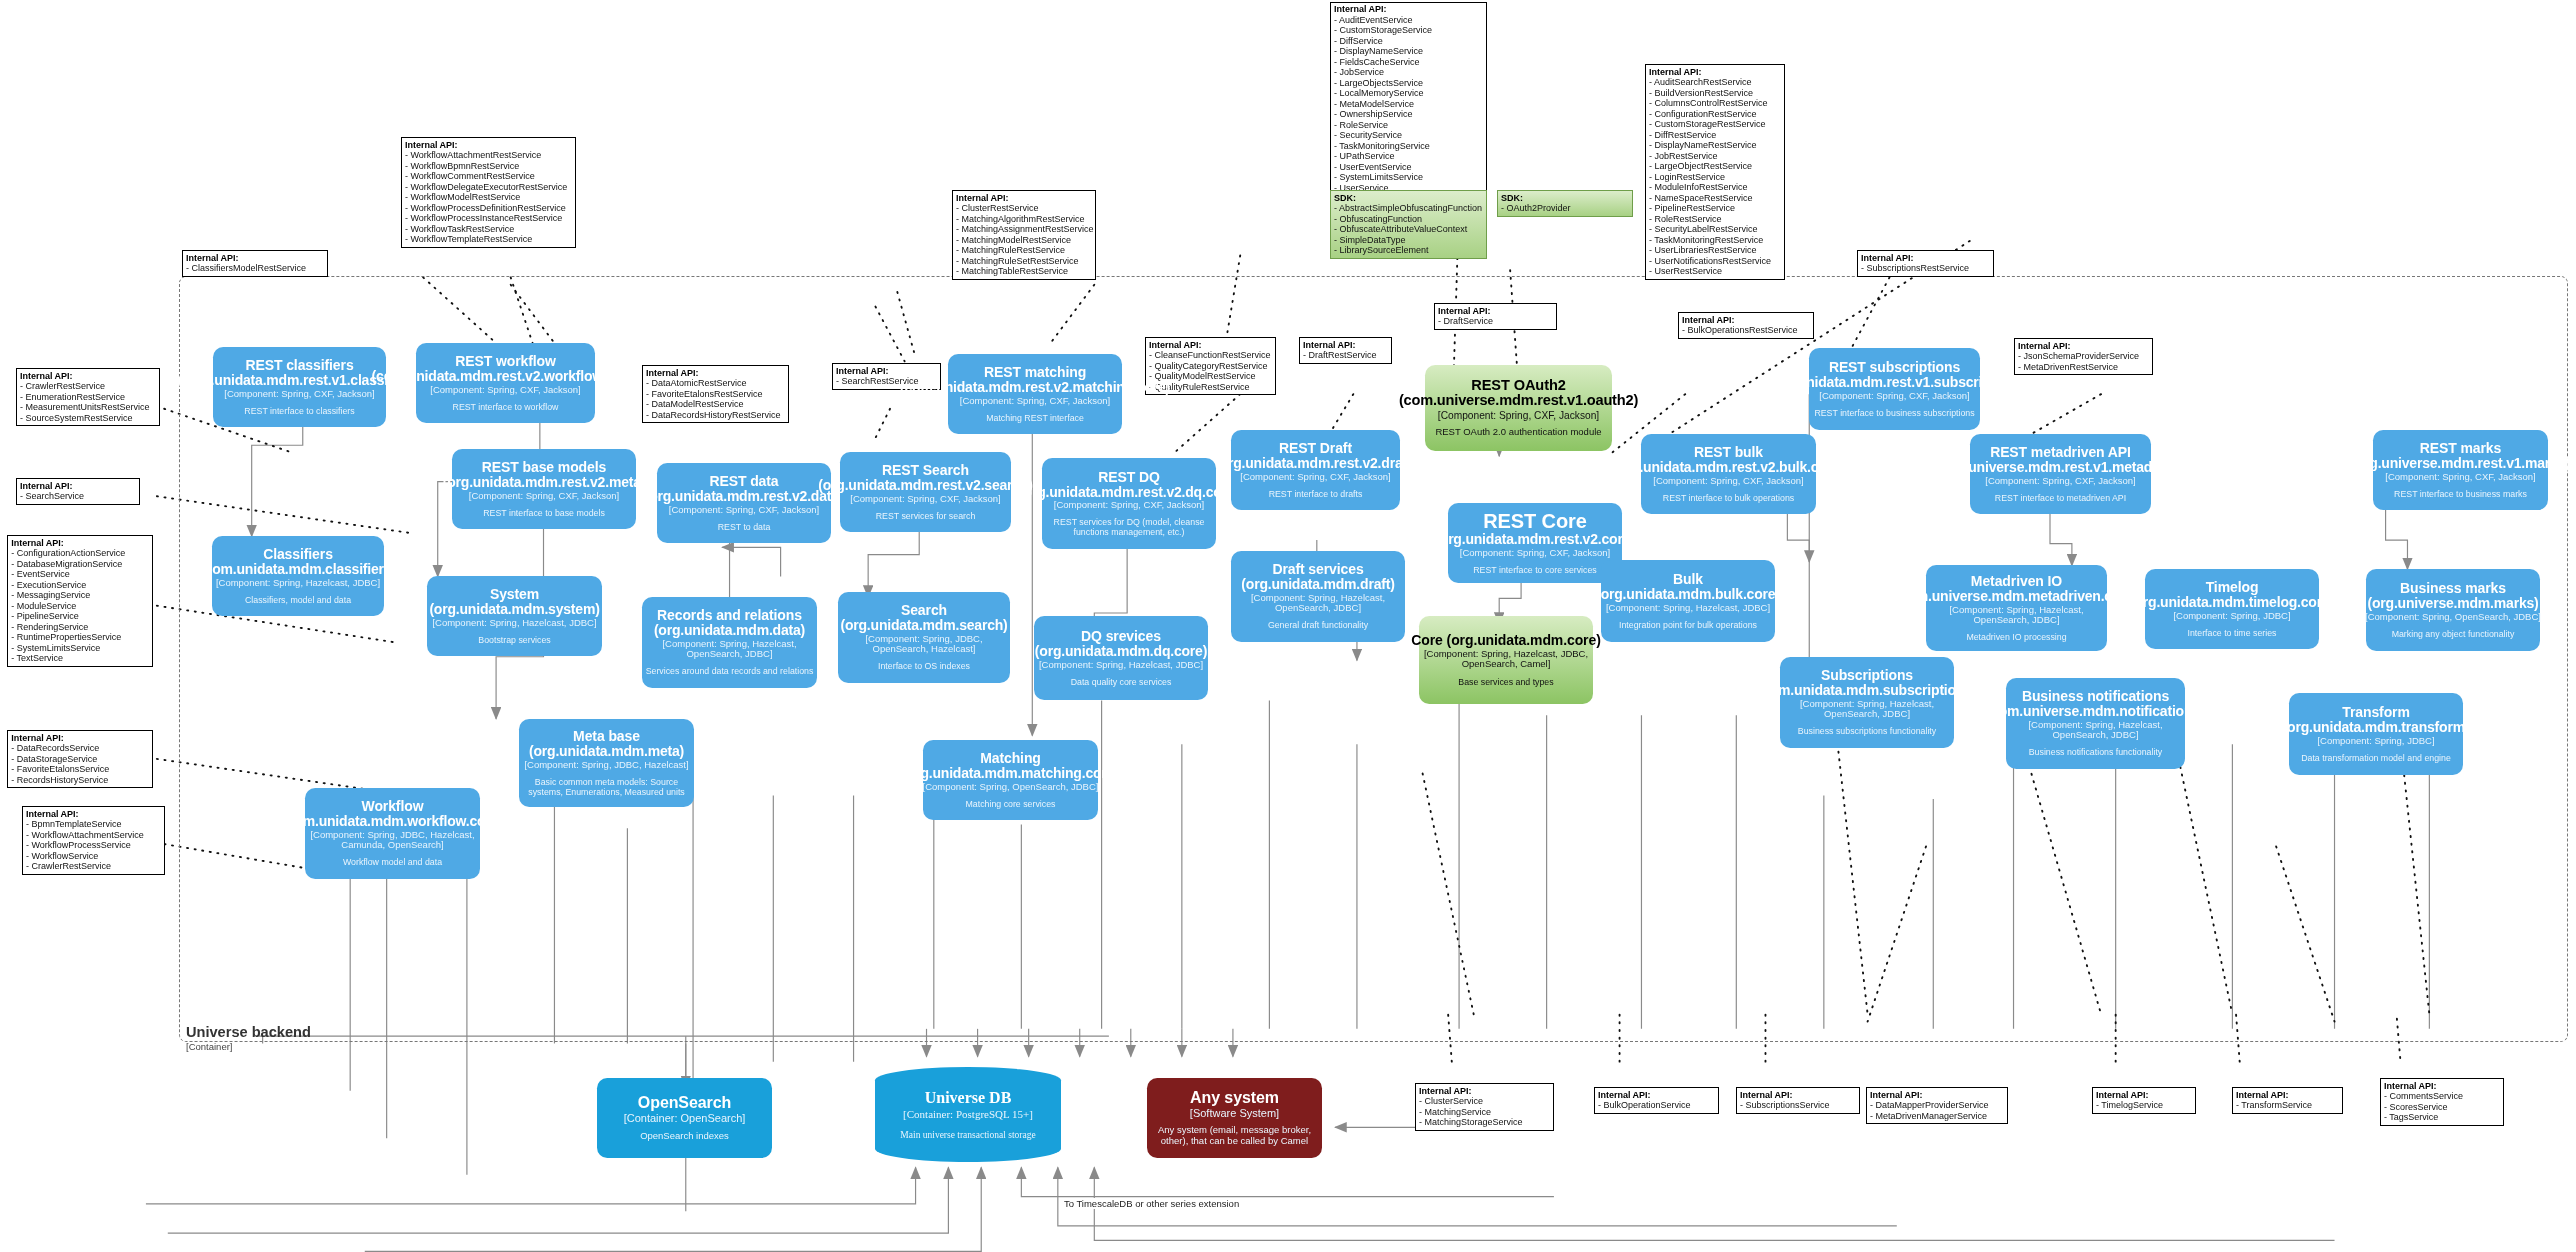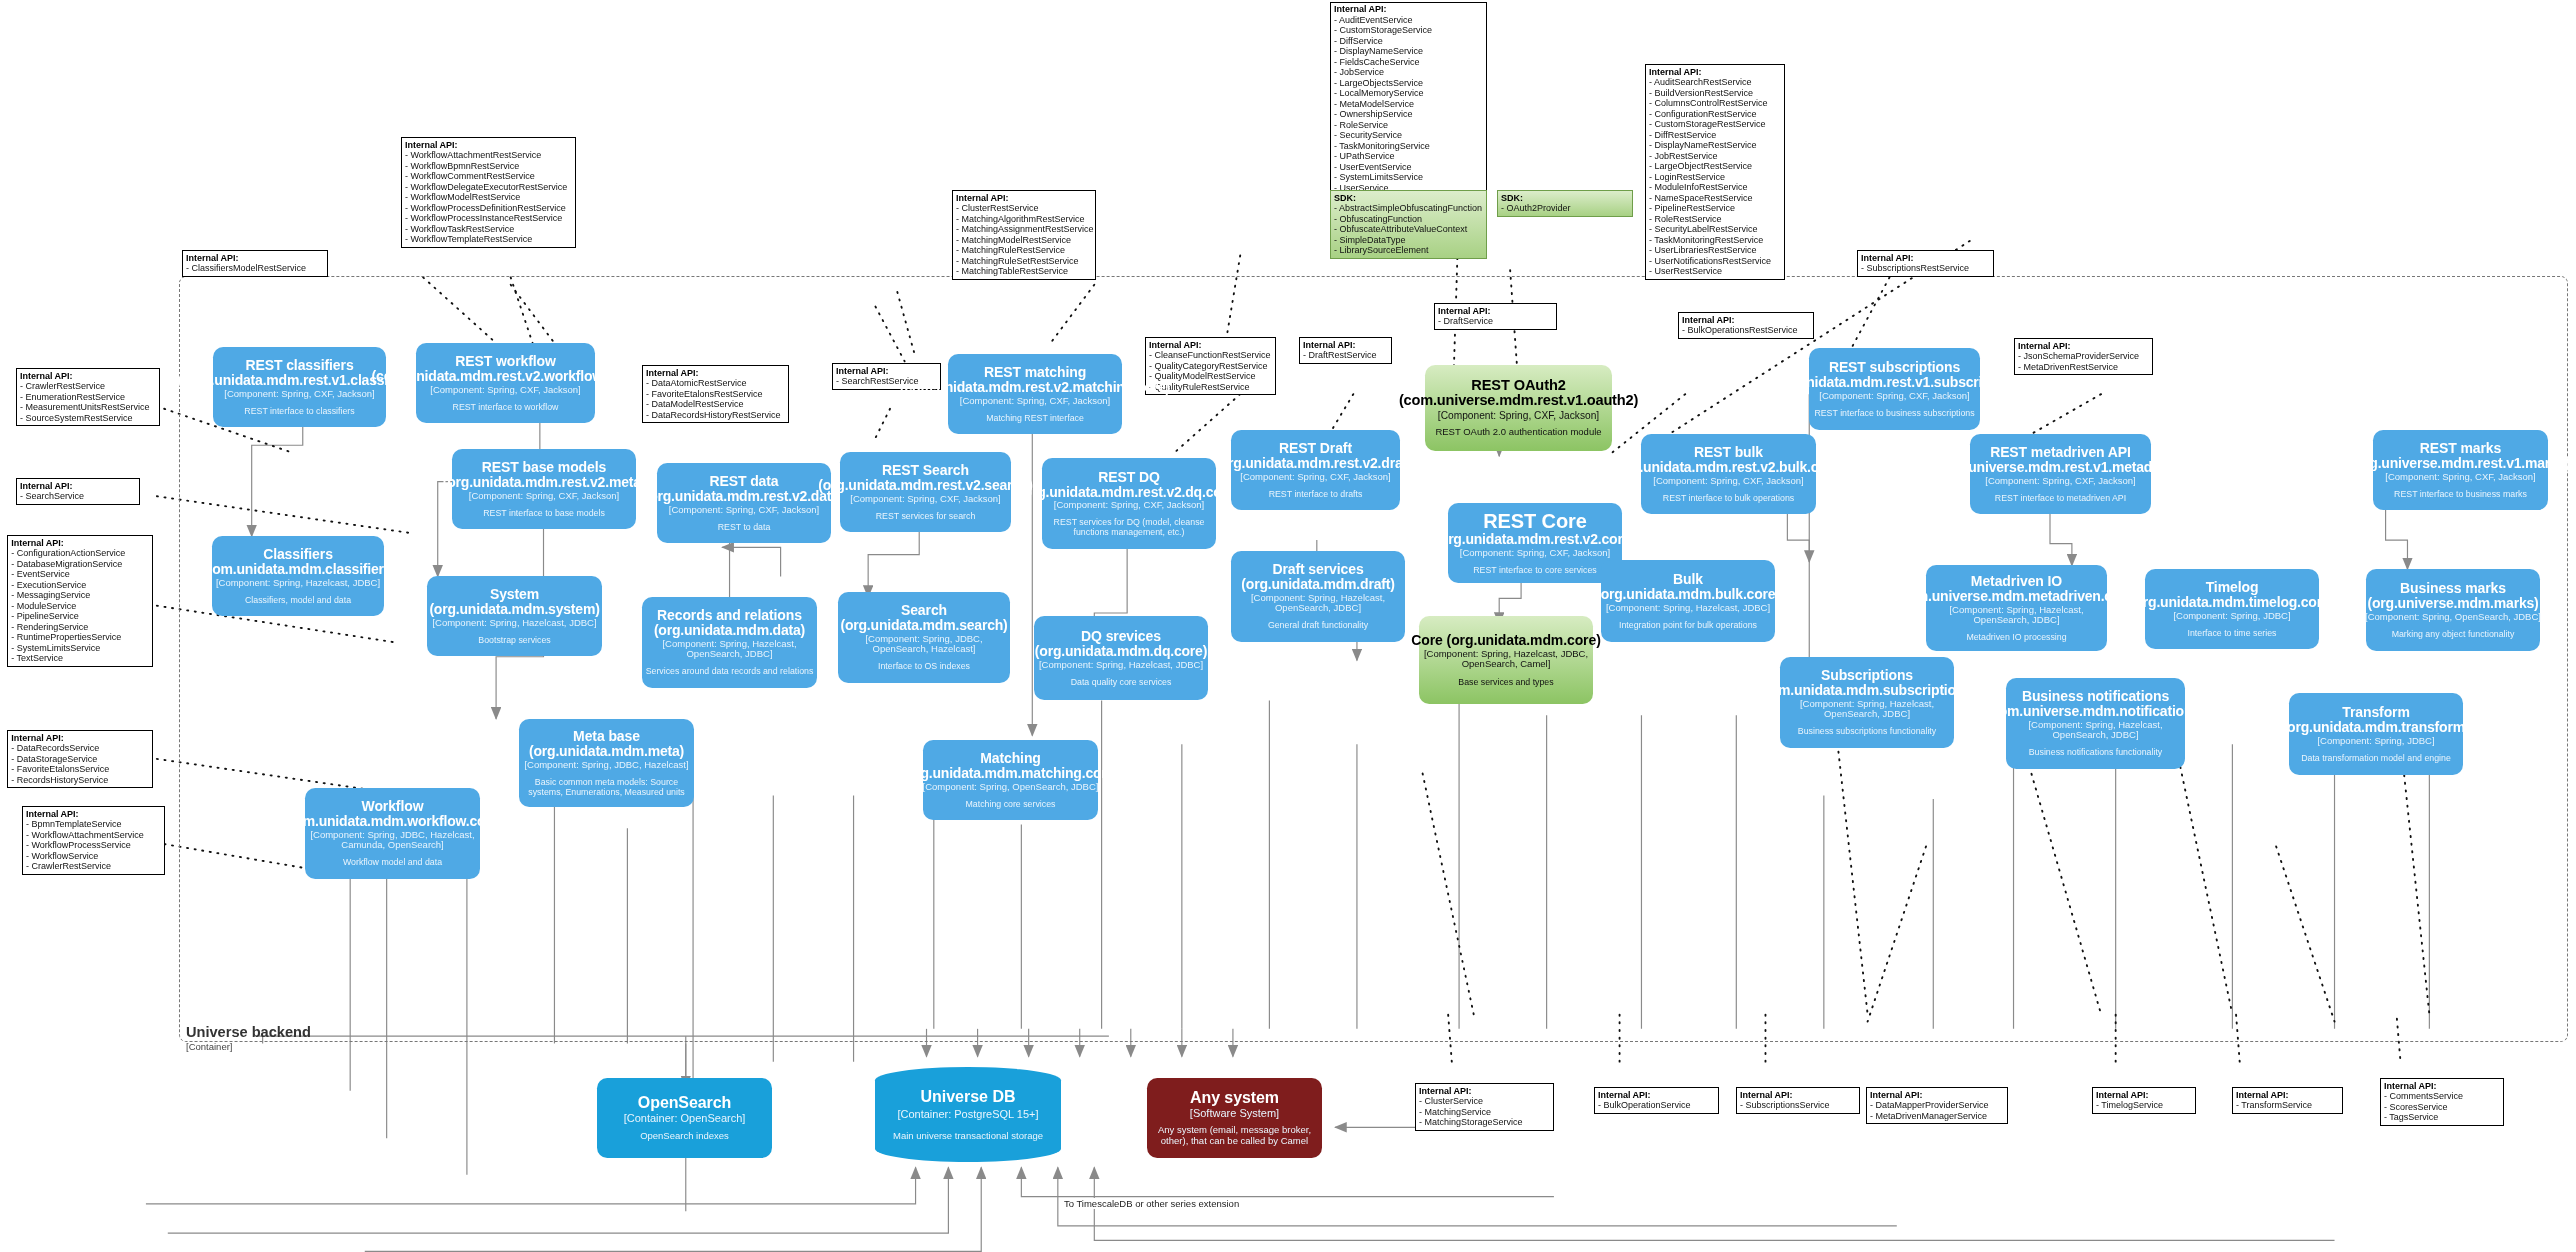--- a/index.html
+++ b/index.html
@@ -18,21 +18,21 @@
 
   .blue{background:#4fa9e5;}
   .green{background:linear-gradient(180deg,#d7ecc2 0%,#8cc463 100%);}
   .green .t,.green .p{color:#000;}
   .green .tech{color:#111;}
   .green .desc{color:#111;}
   .purple{background:#7f1d1d;}
   .cyan{background:#19a0da;}
 
   
-  .cyl{position:absolute;}
+  .cyl{position:absolute;font-family:Liberation Serif, serif;}
   .cyl .body{position:absolute;left:0;top:0;width:100%;height:100%;
         background:#19a0da;border-radius:50% / 14%;}
   .cyl .inner{position:absolute;left:0;top:0;width:100%;height:100%;
         display:flex;flex-direction:column;align-items:center;justify-content:center;text-align:center;}
 
   
   .note{position:absolute;border:1.2px solid #000;background:#fff;box-sizing:border-box;
         padding:1.5px 3.6px 2.2px 2.9px;line-height:1.17;}
   .note .h{font-weight:bold;color:#000;}
   .note .i{color:#111;white-space:nowrap;}

